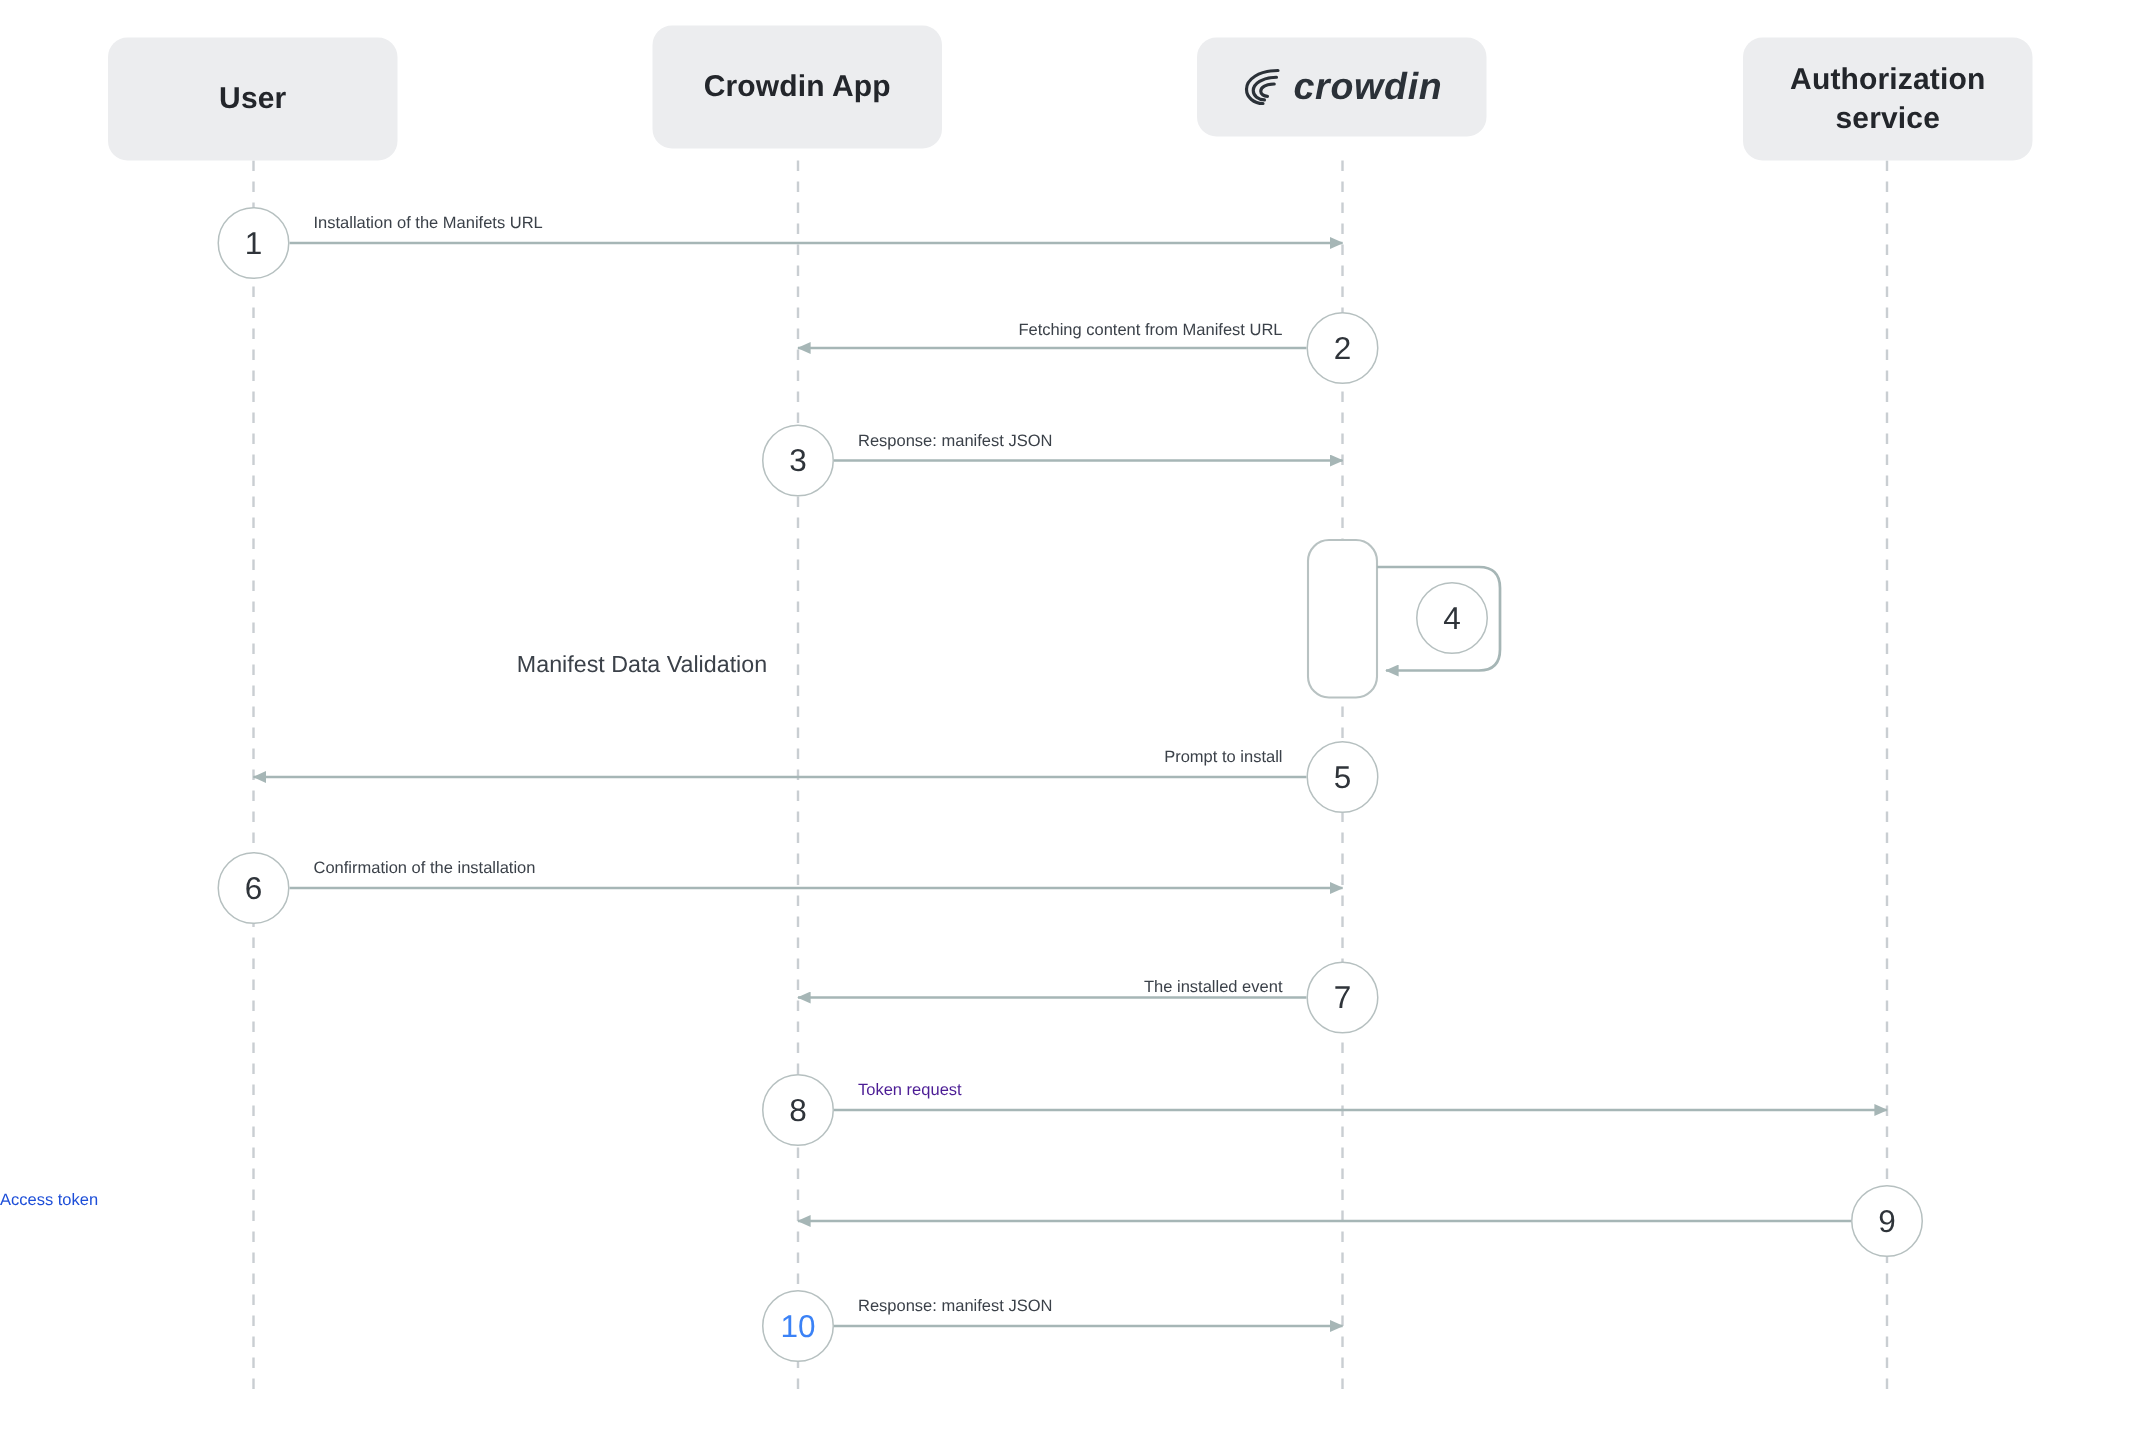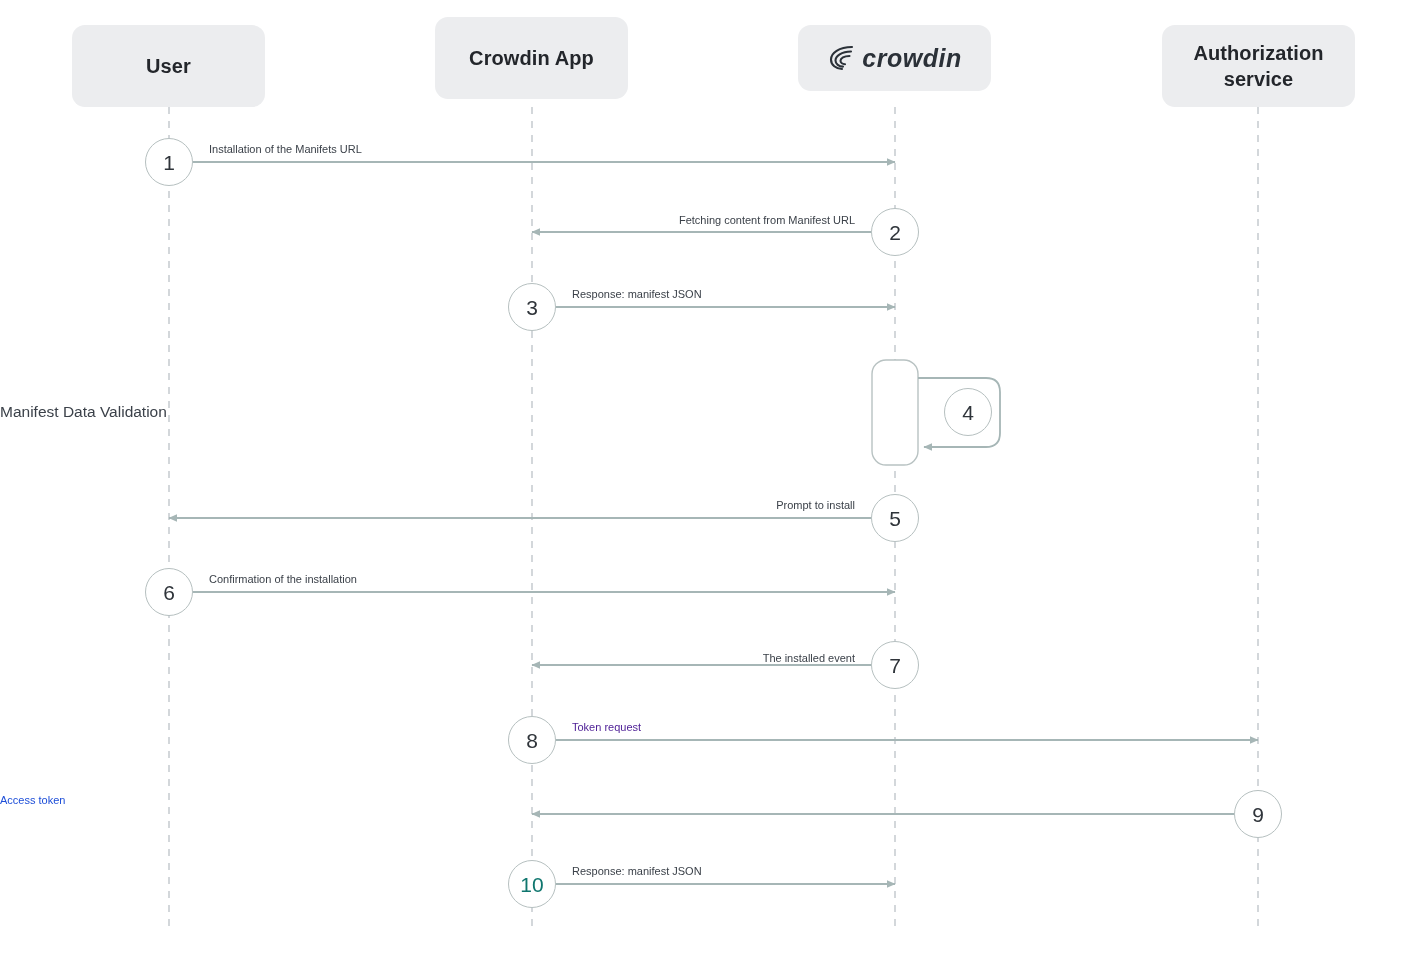--- a/index.html
+++ b/index.html
@@ -90,21 +90,22 @@
     color: #2f343a;
     line-height: 1;
   }
   
   .self-label {
     position: absolute;
     font-family: "Liberation Sans", sans-serif;
     font-size: 15.5px;
     color: #3b4149;
     white-space: nowrap;
-    text-align: left;
+    text-align: center;
+    margin-top: 32px;
   }
 </style>
 </head>
 <body>
 
 <div id="canvas">
 
   <svg id="diagram" viewBox="0 0 1427 954">
     <defs>
       <marker id="arrowhead" markerWidth="9" markerHeight="8" refX="8.4" refY="4" orient="auto" markerUnits="userSpaceOnUse">
@@ -191,17 +192,17 @@
       <div class="msg-label to-right" style="left: 572px; top: 722px; color: #4c1d95;">Token request</div>
       <div class="step-badge" style="left: 508px; top: 716px; border-color: rgb(182, 192, 192); background: rgb(255, 255, 255);">
         <span class="step-num" style="color: rgb(47, 52, 58);">8</span>
       </div>
       <div class="msg-label to-left" style="left: 0px; width: 1218px; top: 795px; text-align: left; color: #1d4ed8;">Access token</div>
       <div class="step-badge" style="left: 1234px; top: 790px; border-color: rgb(182, 192, 192); background: rgb(255, 255, 255);">
         <span class="step-num" style="color: rgb(47, 52, 58);">9</span>
       </div>
       <div class="msg-label to-right" style="left: 572px; top: 866px; color: rgb(59, 65, 73);">Response: manifest JSON</div>
       <div class="step-badge" style="left: 508px; top: 860px; border-color: rgb(182, 192, 192); background: rgb(255, 255, 255);">
-        <span class="step-num" style="color: #0f766e;">10</span>
+        <span class="step-num" style="color: #3b82f6;">10</span>
       </div>
     </div>
 
 </div>
 
 </body></html>

